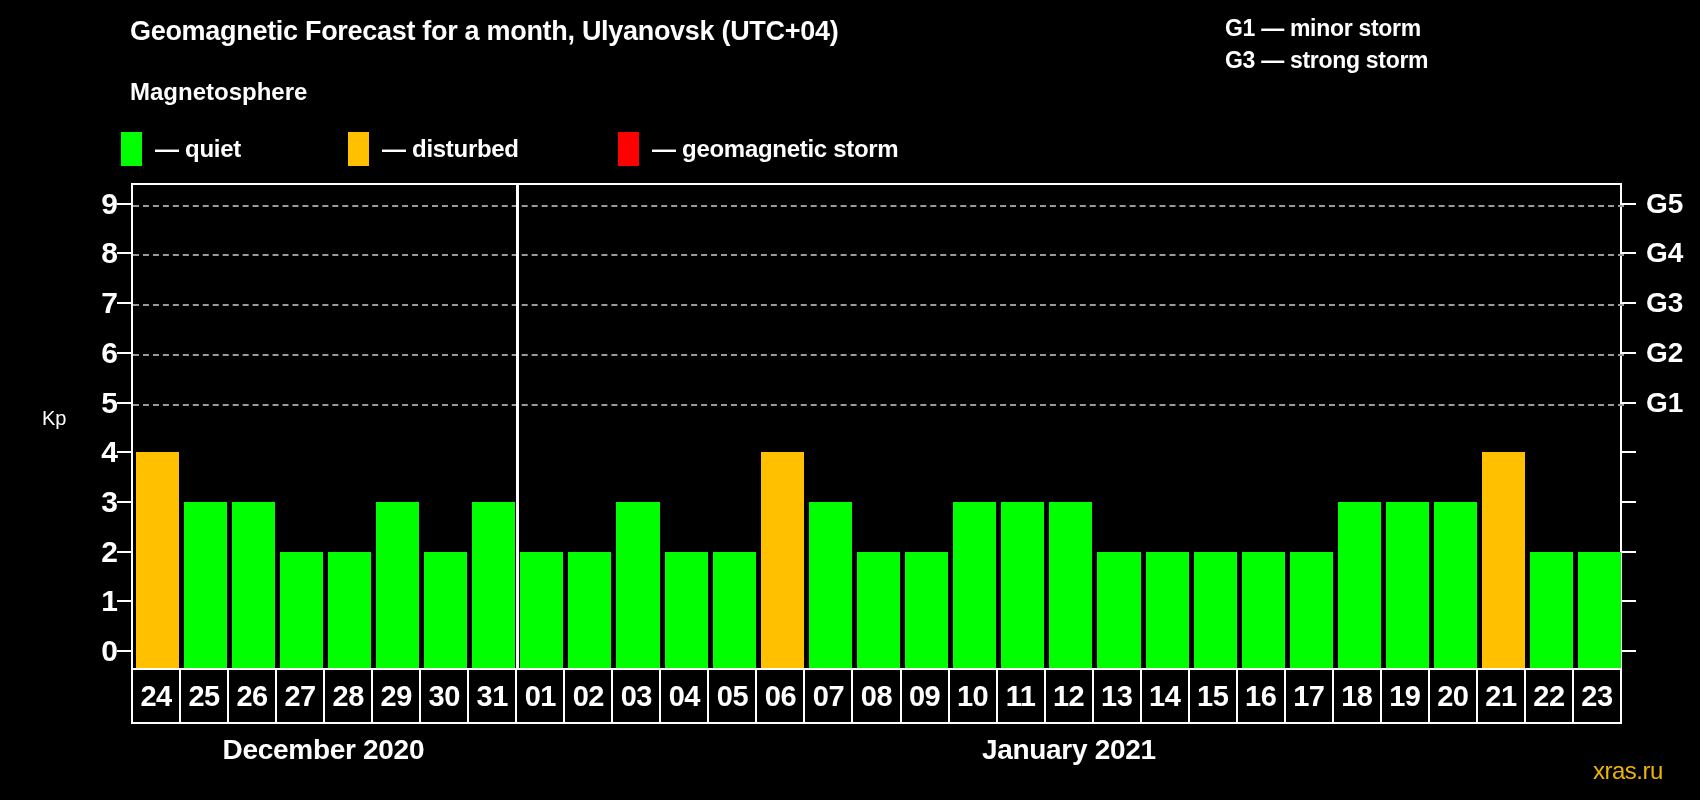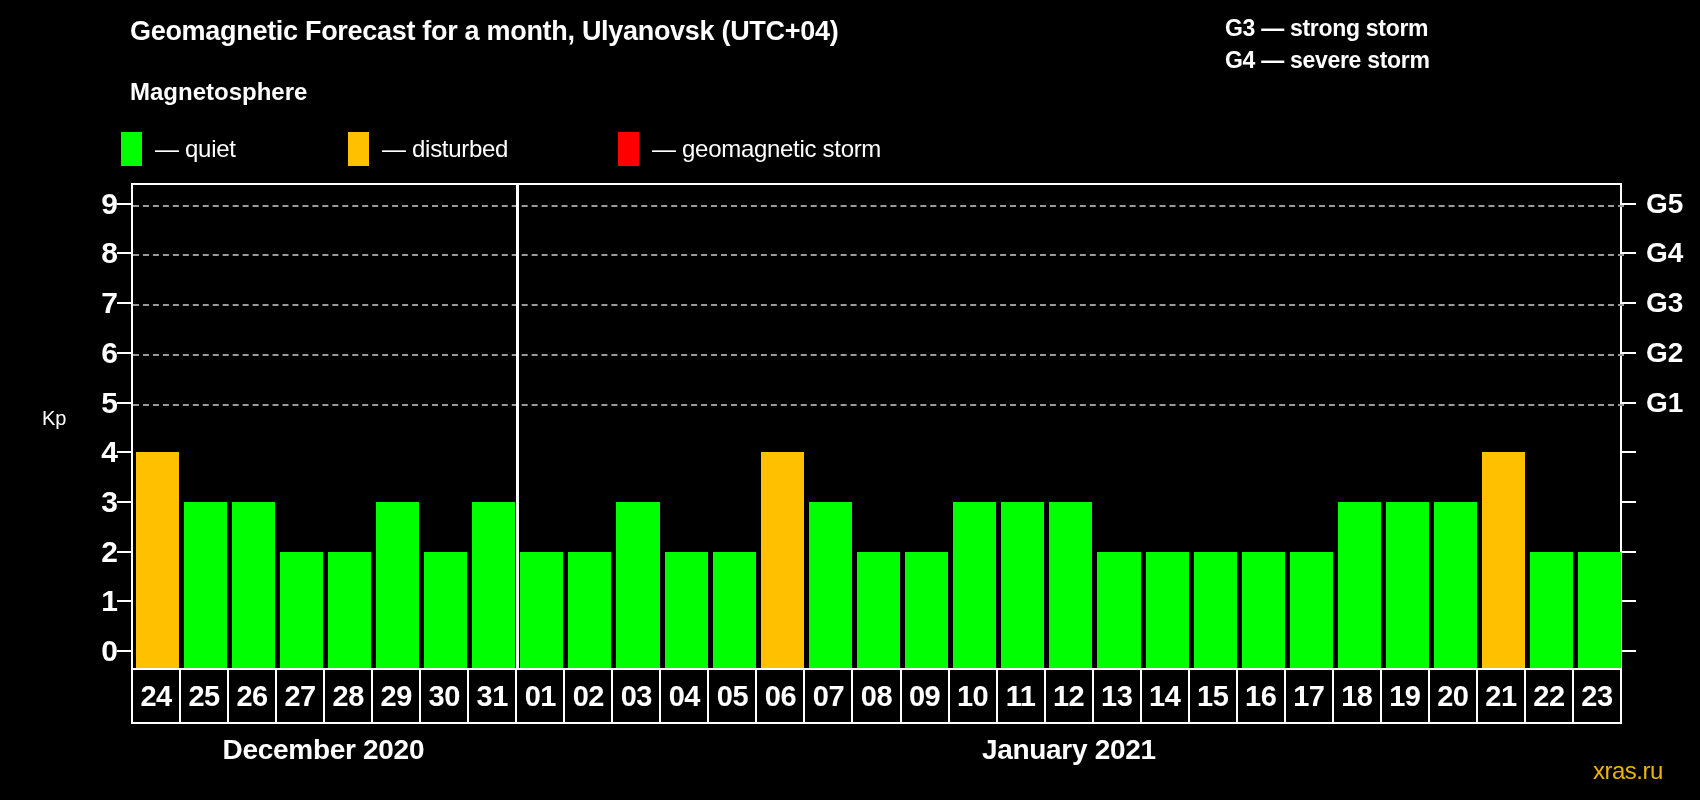--- a/index.html
+++ b/index.html
@@ -5,21 +5,21 @@
   html,body{margin:0;padding:0;background:#000;}
   #stage{
     position:relative;width:1700px;height:800px;background:#000;overflow:hidden;
     font-family:"Liberation Sans",sans-serif;color:#fff;
   }
   .abs{position:absolute;}
   .title{left:130px;top:16px;font-size:27px;font-weight:bold;letter-spacing:-0.3px;}
   .subtitle{left:130px;top:78px;font-size:24px;font-weight:bold;}
   .legend-item{top:130px;height:38px;display:flex;align-items:center;gap:13px;}
   .legend-swatch{width:21px;height:34px;display:inline-block;}
-  .legend-label{font-size:24px;font-weight:normal;letter-spacing:-0.3px;}
+  .legend-label{font-size:24px;font-weight:bold;letter-spacing:-0.3px;}
   .g-legend{left:1225px;top:12px;font-size:23px;font-weight:bold;line-height:32px;letter-spacing:-0.3px;}
   #plot{left:131px;top:183px;width:1491px;height:485px;border:2px solid #fff;border-bottom:none;box-sizing:border-box;}
   .gridline{height:0;border-top:2px dashed #9a9a9a;}
   .tick{height:2px;background:#fff;}
   .ytick-label{width:80px;text-align:right;font-size:30px;font-weight:bold;line-height:36px;}
   .kp-label{font-size:20px;font-weight:normal;}
   .g-axis-label{font-size:28px;font-weight:bold;line-height:34px;}
   .bar{position:absolute;bottom:0;}
   .separator{width:3px;background:#fff;}
   #dayrow{left:131px;top:668px;width:1491px;height:56px;border:2px solid #fff;box-sizing:border-box;display:flex;}
@@ -43,22 +43,22 @@
   <div class="abs legend-item" style="left:618px">
     <span class="legend-swatch" style="background: rgb(255, 0, 0);"></span>
     <span class="legend-label">— geomagnetic storm</span>
   </div>
   <div class="abs legend-item" style="left:348px">
     <span class="legend-swatch" style="background: rgb(255, 192, 0);"></span>
     <span class="legend-label">— disturbed</span>
   </div>
 
   <div class="abs g-legend" id="gLegend">
+      <div>G1 — minor storm</div>
       <div>G3 — strong storm</div>
-      <div>G4 — severe storm</div>
     </div>
 
   <div class="abs" id="plot">
       <div class="abs gridline" style="left: 0px; top: 218.5px; width: 1491px;"></div>
       <div class="abs gridline" style="left: 0px; top: 168.8px; width: 1491px;"></div>
       <div class="abs gridline" style="left: 0px; top: 119.1px; width: 1491px;"></div>
       <div class="abs gridline" style="left: 0px; top: 69.4px; width: 1491px;"></div>
       <div class="abs gridline" style="left: 0px; top: 19.7px; width: 1491px;"></div>
       <div class="abs separator" style="left: 383.274px; top: -2px; height: 487px;"></div>
       <div class="abs bar" title="24: Kp 4" style="left: 2.5px; width: 43.0968px; height: 215.8px; background: rgb(255, 192, 0);"></div>

